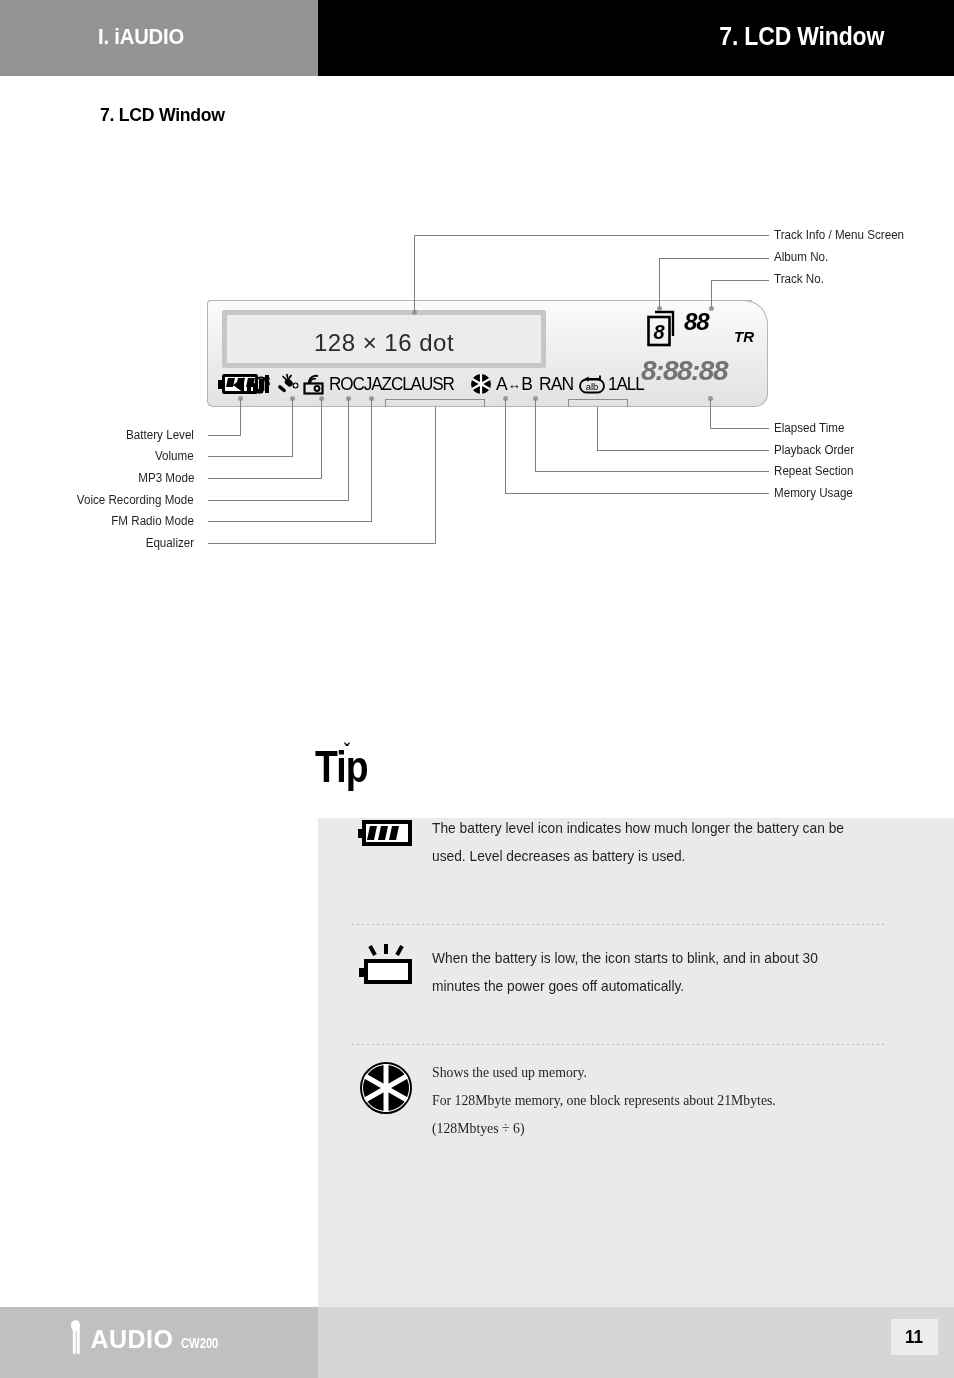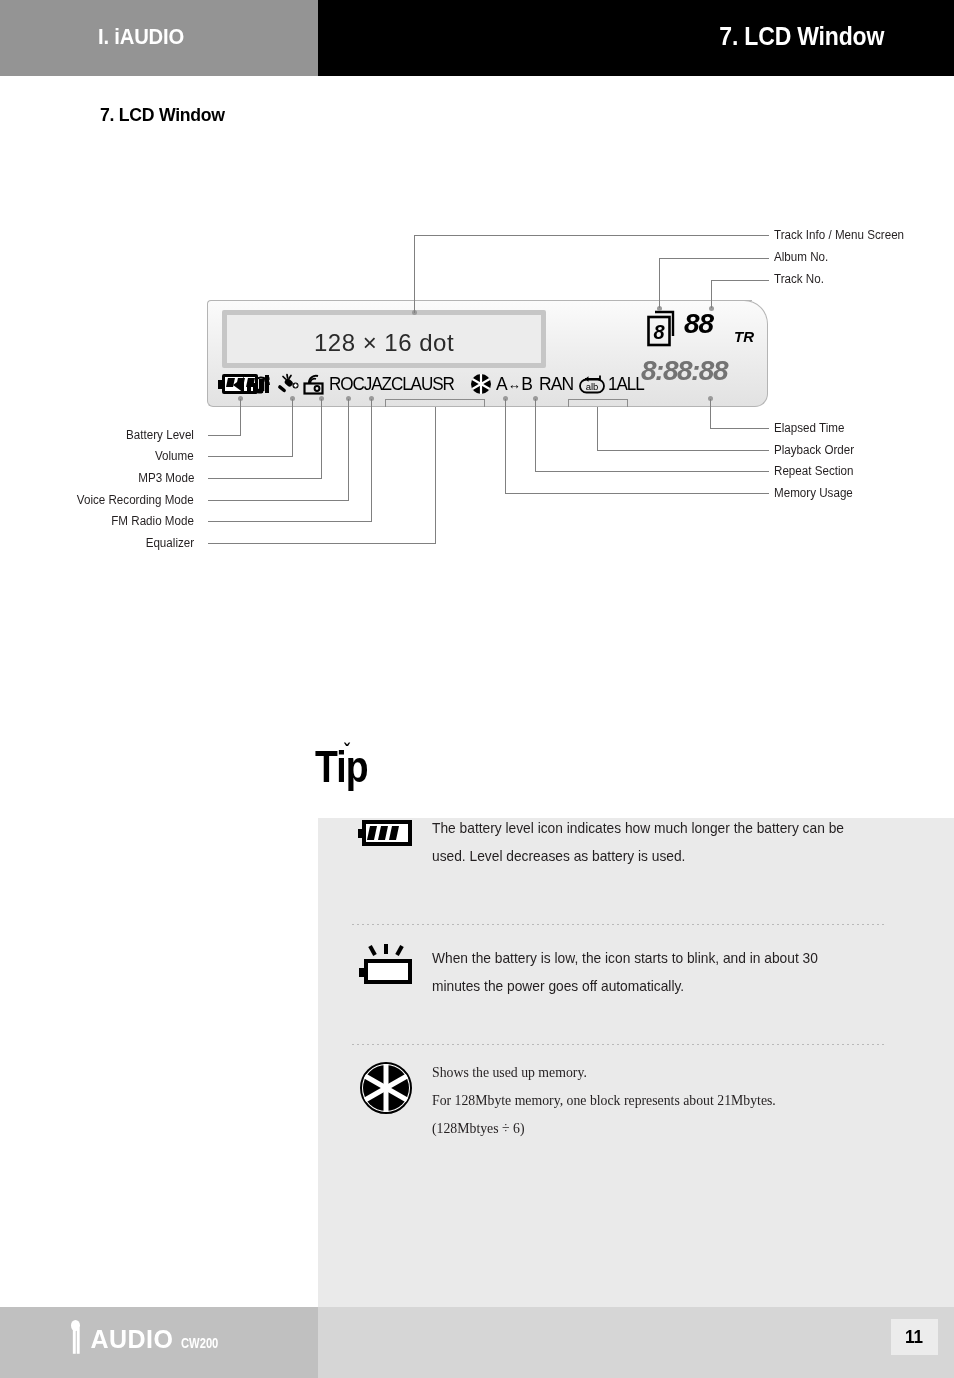--- a/index.html
+++ b/index.html
@@ -131,21 +131,21 @@
     transform: scaleX(0.9); transform-origin:left center;
   }
 
   
   #album-box {
     position:absolute; left:646px; top:110px;
     width:30px; height:40px;
   }
   #track-no {
     position:absolute; left:684px; top:108px;
-    font-size:28px; font-weight:bold; font-style:italic;
+    font-size:24px; font-weight:bold; font-style:italic;
     font-family:"Liberation Sans", sans-serif;
     letter-spacing:-1px;
     color:#000;
   }
   #track-tr {
     position:absolute; left:726px; top:128px;
     font-size:15px; font-weight:bold; font-style:italic; color:#000;margin-left:8px;
   }
   #elapsed {
     position:absolute; left:641px; top:155px;

